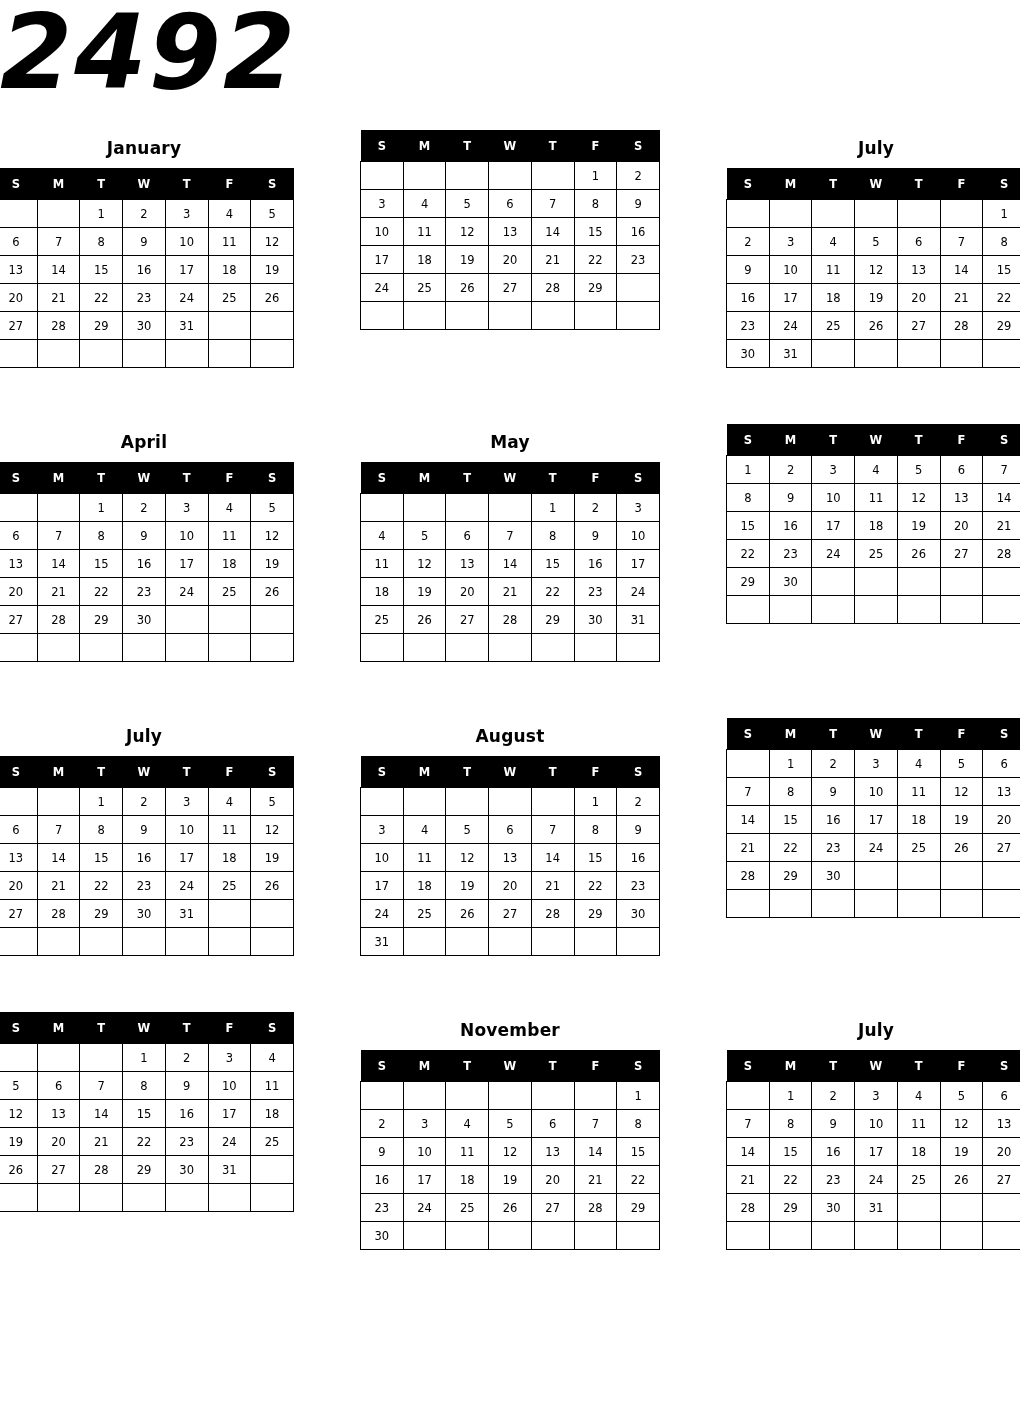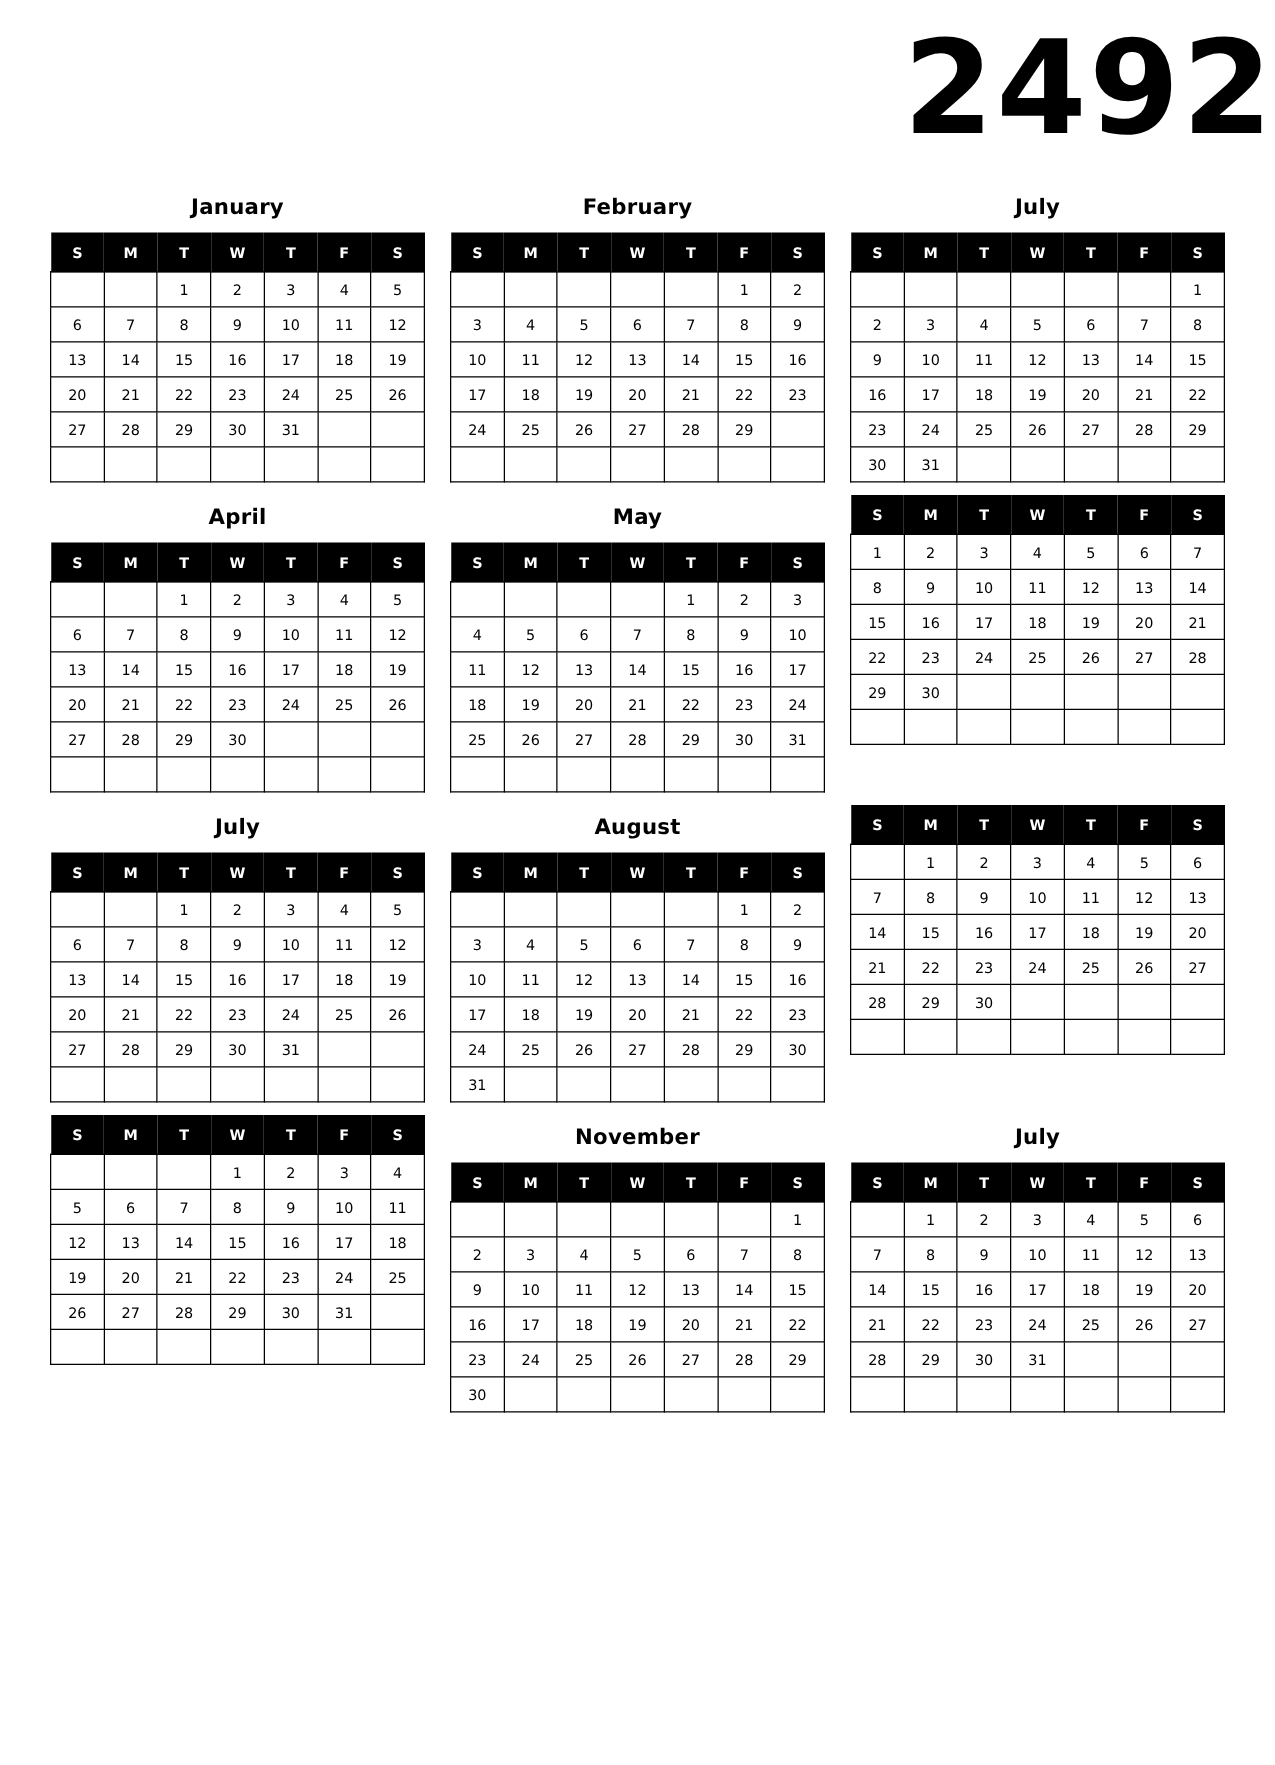--- a/index.html
+++ b/index.html
@@ -14,36 +14,37 @@
     color: #000000;
     overflow: hidden;
   }
   .page {
     position: relative;
     width: 1020px;
     height: 1412px;
     box-sizing: border-box;
   }
   .year-title {
-    text-align: right;
+    text-align: left;
     font-size: 104px;
     font-weight: bold;
     letter-spacing: 2px;
     line-height: 1;
-    padding-top: 18px;
     margin: 0 0 26px 0;
     font-family: "DejaVu Sans", sans-serif;
+    font-style: italic;
   }
   .months-grid {
     display: grid;
     grid-template-columns: repeat(3, 320px);
     justify-content: center;
     column-gap: 0px;
     row-gap: 0px;
     padding: 0 20px;
+    gap: 46px;
   }
   .month {
     width: 320px;
     margin: 0 auto 10px auto;
     box-sizing: border-box;
   }
   .month-name {
     text-align: center;
     font-size: 17px;
     font-weight: bold;
@@ -152,21 +153,20 @@
               <td class="empty"></td>
               <td class="empty"></td>
               <td class="empty"></td>
               <td class="empty"></td>
               <td class="empty"></td>
             </tr>
           </tbody>
         </table>
       </div>
       <div class="month">
-        <div class="month-name">February</div>
         <table class="cal">
           <thead>
             <tr>
               <th>S</th>
               <th>M</th>
               <th>T</th>
               <th>W</th>
               <th>T</th>
               <th>F</th>
               <th>S</th>

